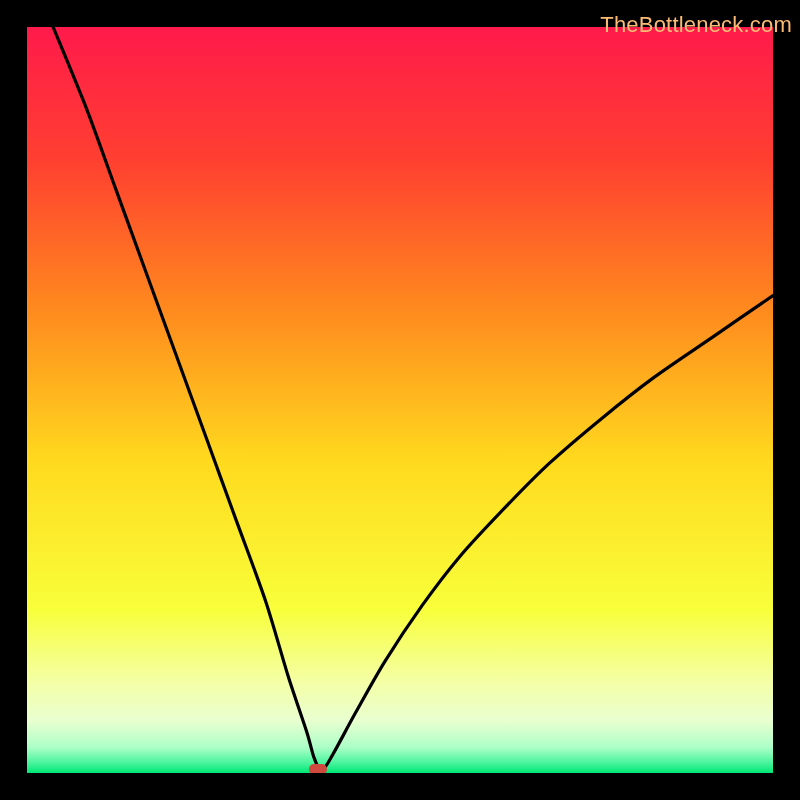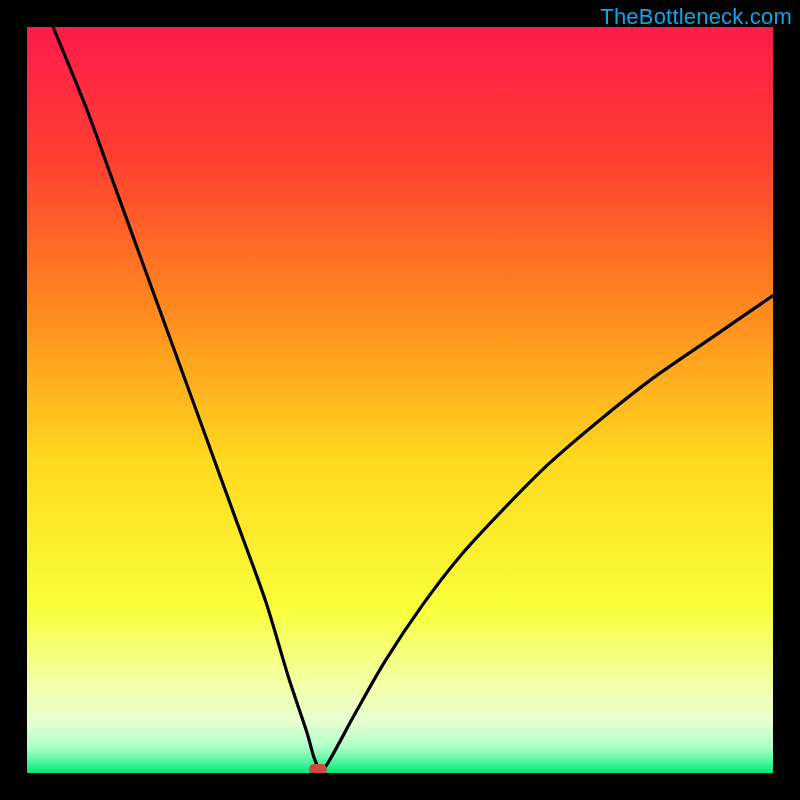--- a/index.html
+++ b/index.html
@@ -21,23 +21,23 @@
   .plot-area {
     position: absolute;
     top: 27px;
     left: 27px;
     width: 746px;
     height: 746px;
     overflow: hidden;
   }
   .watermark {
     position: absolute;
-    top: 4px;
+    top: 12px;
     right: 8px;
-    color: #0ea5e9;
+    color: #fdba74;
     font-size: 22px;
     font-weight: 500;
     letter-spacing: 0.2px;
     user-select: none;
   }
   svg { display: block; }
 </style>
 </head>
 <body>
 

